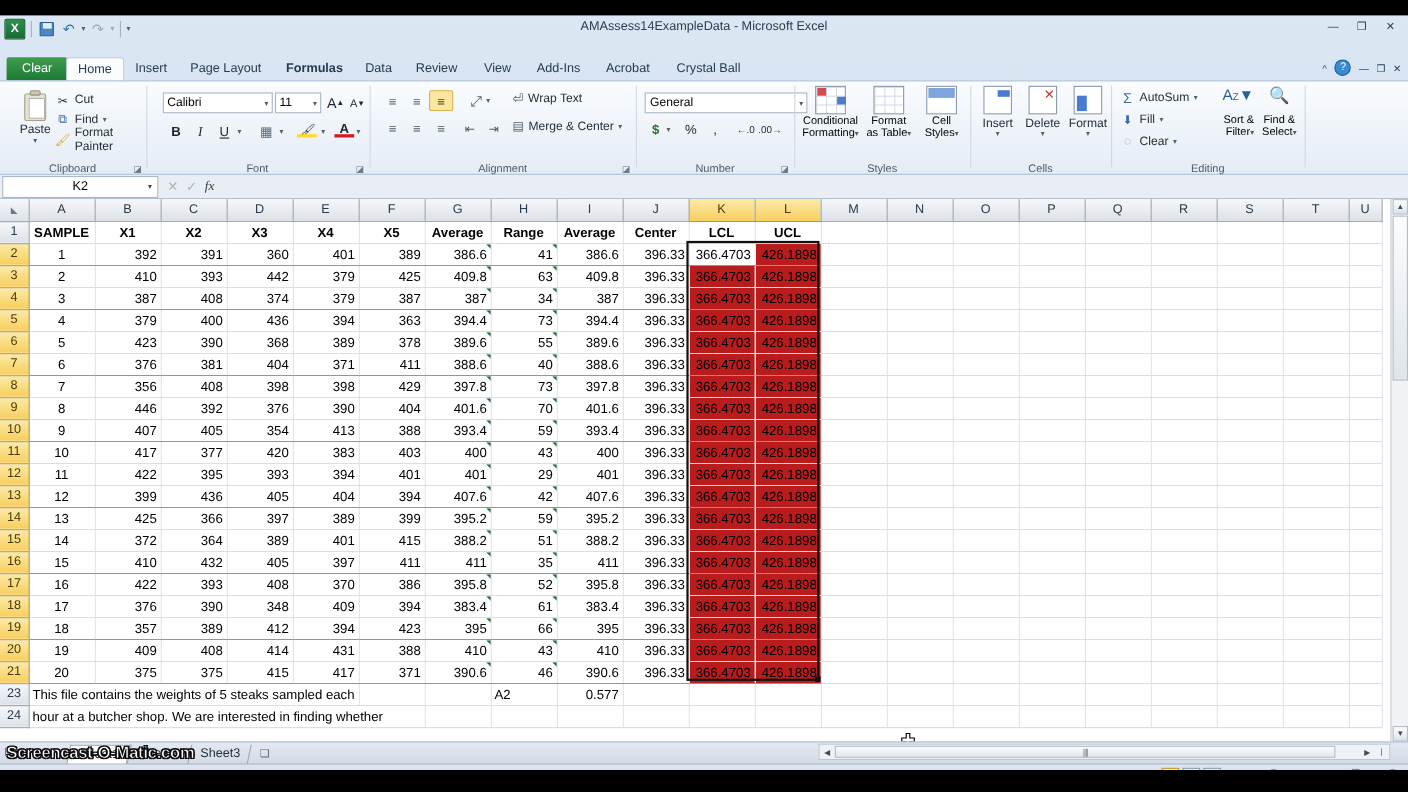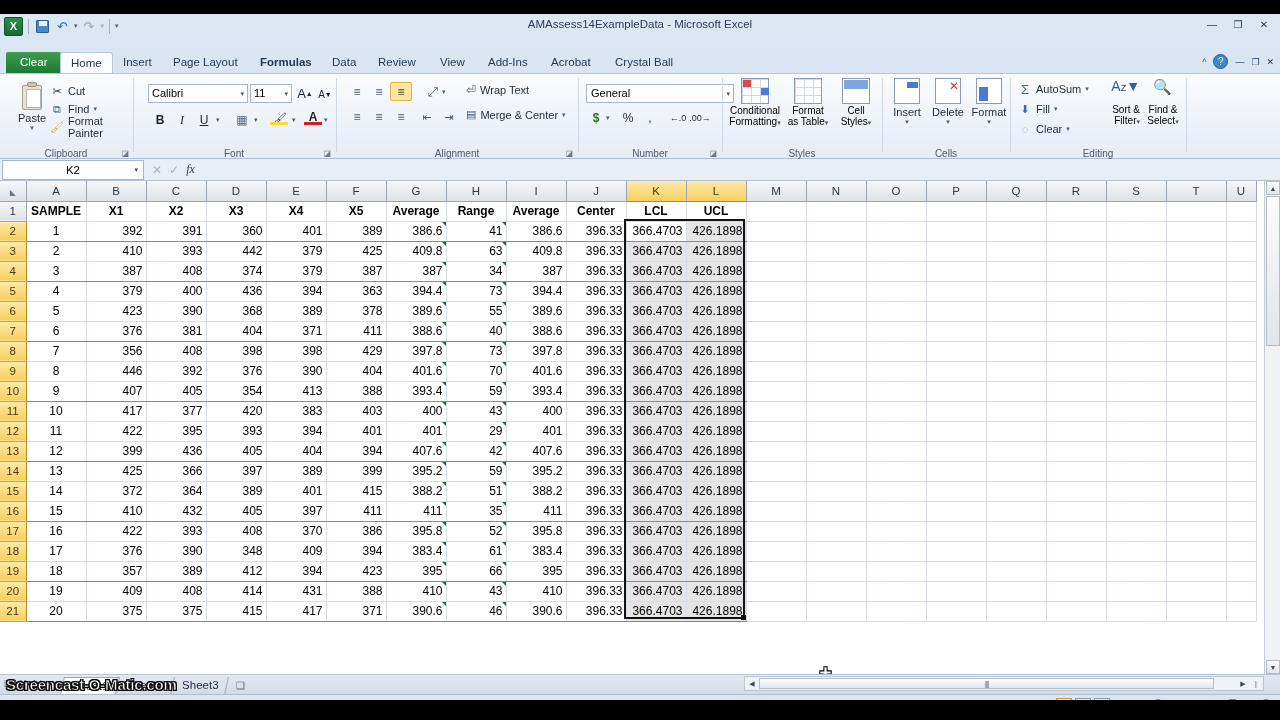--- a/index.html
+++ b/index.html
@@ -137,21 +137,21 @@
   }
   td.cell {
     height:20px; border-right:1px solid #d6dce3; border-bottom:1px solid #d6dce3;
     font-size:12px; padding:0 3px; overflow:hidden; white-space:nowrap;
     background:#fff; position:relative;
   }
   td.cell.num { text-align:right; }
   td.cell.ctr { text-align:center; }
   td.cell.hdr { text-align:center; font-weight:bold; font-size:12px; }
   td.cell.bline { border-bottom:1px solid #8a8a8a; }
-  td.cell.sel { background:#e5e5e5; }
+  td.cell.sel { background:#b91c1c; }
   td.cell.selwhite { background:#fff; }
   .errtri { position:absolute; left:0; top:0; width:0; height:0;
             border-left:5px solid #1a6b2e; border-bottom:5px solid transparent; }
   .errtri.right { left:auto; right:-1px; border-left:none;
             border-right:5px solid #1a6b2e; border-bottom:5px solid transparent; }
 
   
   .selbox { position:absolute; border:2px solid #111; pointer-events:none; }
   .selhandle { position:absolute; width:5px; height:5px; background:#111; }
 
@@ -1061,21 +1061,60 @@
               <td class="cell"></td>
               <td class="cell"></td>
               <td class="cell"></td>
               <td class="cell"></td>
               <td class="cell"></td>
             </tr>
           </tbody>
 
         <tbody>
 
-
+        <tr>
+          <td class="rowhead">23</td>
+          <td class="cell" colspan="5" style="text-align:left;">This file contains the weights of 5 steaks sampled each</td>
+          <td class="cell"></td>
+          <td class="cell"></td>
+          <td class="cell" style="text-align:left;">A2</td>
+          <td class="cell num">0.577</td>
+          <td class="cell"></td>
+          <td class="cell"></td>
+          <td class="cell"></td>
+          <td class="cell"></td>
+          <td class="cell"></td>
+          <td class="cell"></td>
+          <td class="cell"></td>
+          <td class="cell"></td>
+          <td class="cell"></td>
+          <td class="cell"></td>
+          <td class="cell"></td>
+          <td class="cell"></td>
+        </tr>
+
+        <tr>
+          <td class="rowhead">24</td>
+          <td class="cell" colspan="6" style="text-align:left;">hour at a butcher shop.  We are interested in finding whether</td>
+          <td class="cell"></td>
+          <td class="cell"></td>
+          <td class="cell"></td>
+          <td class="cell"></td>
+          <td class="cell"></td>
+          <td class="cell"></td>
+          <td class="cell"></td>
+          <td class="cell"></td>
+          <td class="cell"></td>
+          <td class="cell"></td>
+          <td class="cell"></td>
+          <td class="cell"></td>
+          <td class="cell"></td>
+          <td class="cell"></td>
+          <td class="cell"></td>
+        </tr>
 
       </tbody>
         </table>
 
       <div class="selbox" style="left:624px; top:38px; width:121px; height:400px;"></div>
       <div class="selhandle" style="left:741px; top:434px;"></div>
 
       <svg class="cursor" style="left:819px; top:485px;" viewBox="0 0 16 16">
         <path d="M6,1 L10,1 L10,6 L15,6 L15,10 L10,10 L10,15 L6,15 L6,10 L1,10 L1,6 L6,6 Z" fill="#ffffff" stroke="#000000" stroke-width="1.3"></path>
       </svg>

